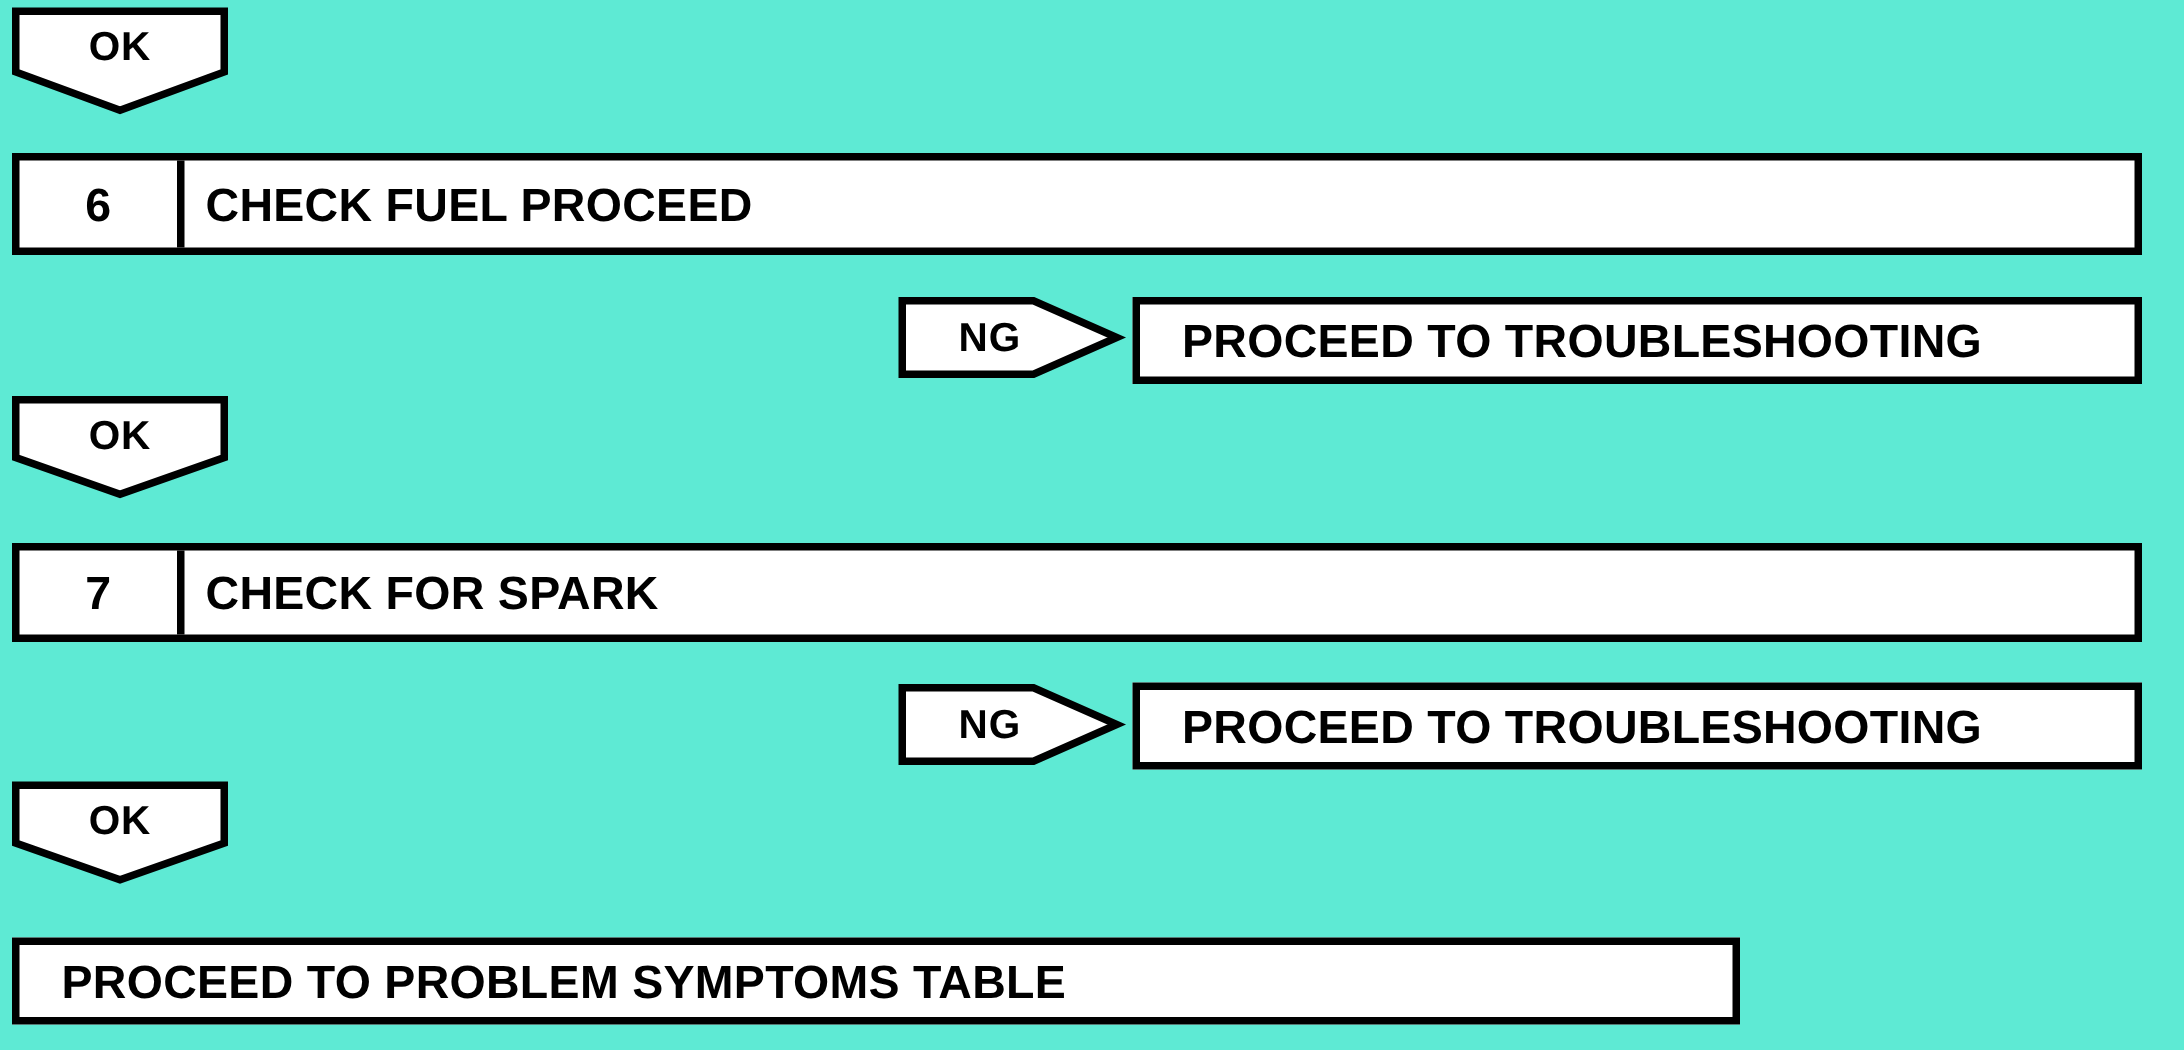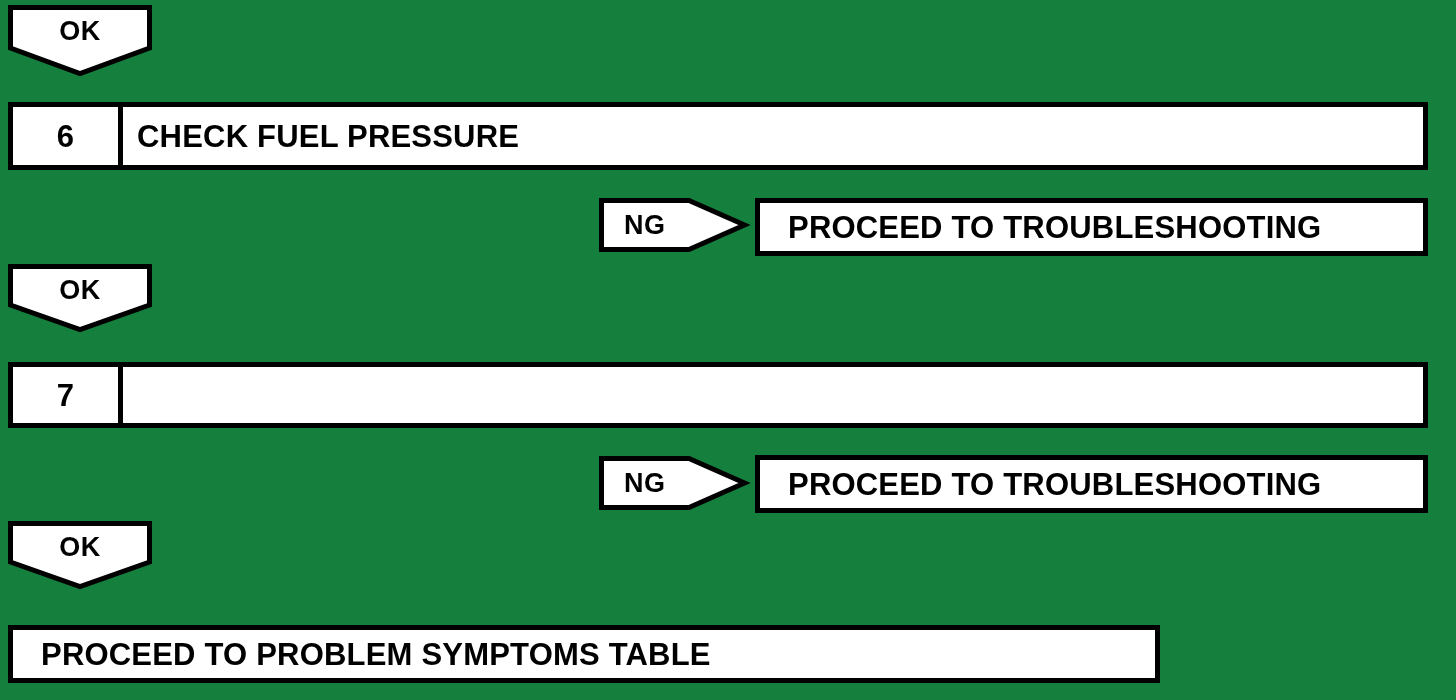--- a/index.html
+++ b/index.html
@@ -10,21 +10,21 @@
   }
   body {
     font-family: "Liberation Sans", sans-serif;
     -webkit-font-smoothing: antialiased;
   }
 
   #flow-root {
     position: relative;
     width: 1456px;
     height: 700px;
-    background: #15803d;
+    background: #5eead4;
     overflow: hidden;
   }
 
   
   .node {
     position: absolute;
     box-sizing: border-box;
   }
 
   
@@ -99,41 +99,41 @@
     line-height: 1;
     white-space: nowrap;
   }
   .ok-label {
     left: 0;
     right: 0;
     top: 13px;
     text-align: center;
   }
   .ng-label {
-    left: 25px;
+    left: 40px;
     top: 14px;
   }
 </style>
 </head>
 <body>
 
 <div id="flow-root">
 
   <div class="arrow-wrap" style="left:8px; top:5px; width:144px; height:71px;">
     <svg width="144" height="71" viewBox="0 0 144 71" aria-hidden="true">
       <polygon class="arrow-shape" points="2.5,2.5 141.5,2.5 141.5,43 72,68.5 2.5,43"></polygon>
     </svg>
     <span class="arrow-label ok-label">OK</span>
   </div>
 
   <div class="node box step-box" style="left:8px; top:102px; width:1420px; height:68px;">
     <div class="step-num-cell">
       <span class="step-num">6</span>
     </div>
-    <span class="step-title">CHECK FUEL PRESSURE</span>
+    <span class="step-title">CHECK FUEL PROCEED</span>
   </div>
 
   <div class="arrow-wrap" style="left:599px; top:198px; width:148px; height:54px;">
     <svg width="148" height="54" viewBox="0 0 148 54" aria-hidden="true">
       <polygon class="arrow-shape" points="2.5,2.5 90,2.5 145.5,27 90,51.5 2.5,51.5"></polygon>
     </svg>
     <span class="arrow-label ng-label">NG</span>
   </div>
 
   <div class="node box" style="left:755px; top:198px; width:673px; height:58px;">
@@ -144,20 +144,21 @@
     <svg width="144" height="68" viewBox="0 0 144 68" aria-hidden="true">
       <polygon class="arrow-shape" points="2.5,2.5 141.5,2.5 141.5,41 72,65.5 2.5,41"></polygon>
     </svg>
     <span class="arrow-label ok-label">OK</span>
   </div>
 
   <div class="node box step-box" style="left:8px; top:362px; width:1420px; height:66px;">
     <div class="step-num-cell">
       <span class="step-num">7</span>
     </div>
+    <span class="step-title">CHECK FOR SPARK</span>
   </div>
 
   <div class="arrow-wrap" style="left:599px; top:456px; width:148px; height:54px;">
     <svg width="148" height="54" viewBox="0 0 148 54" aria-hidden="true">
       <polygon class="arrow-shape" points="2.5,2.5 90,2.5 145.5,27 90,51.5 2.5,51.5"></polygon>
     </svg>
     <span class="arrow-label ng-label">NG</span>
   </div>
 
   <div class="node box" style="left:755px; top:455px; width:673px; height:58px;">

